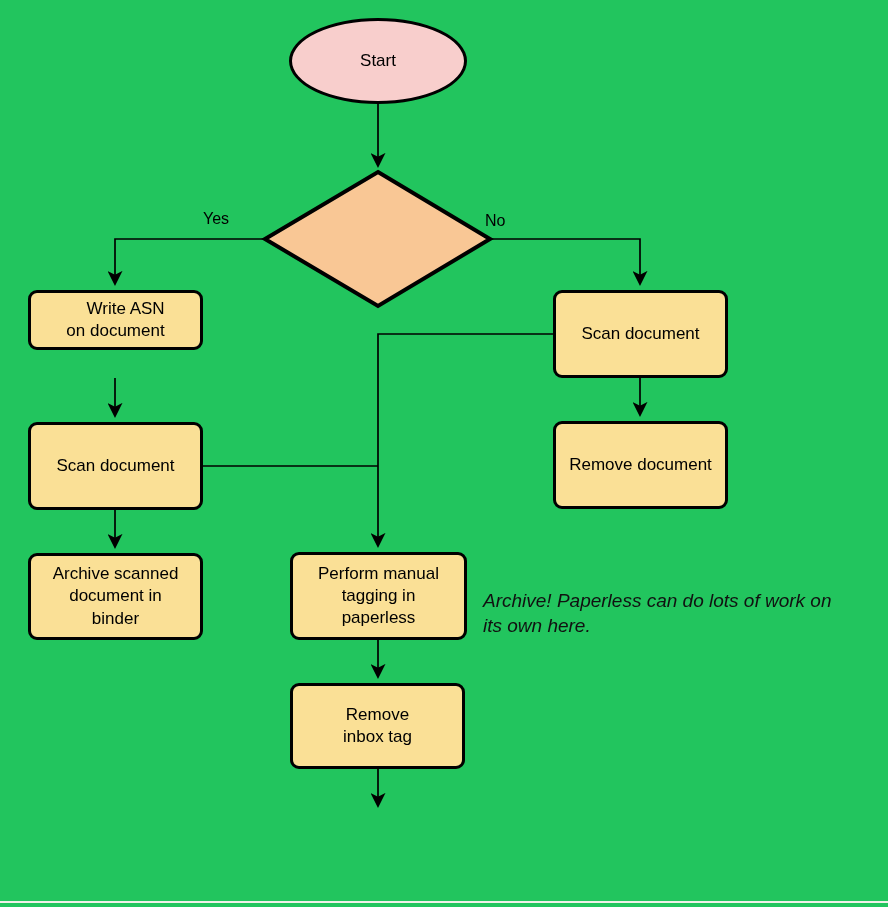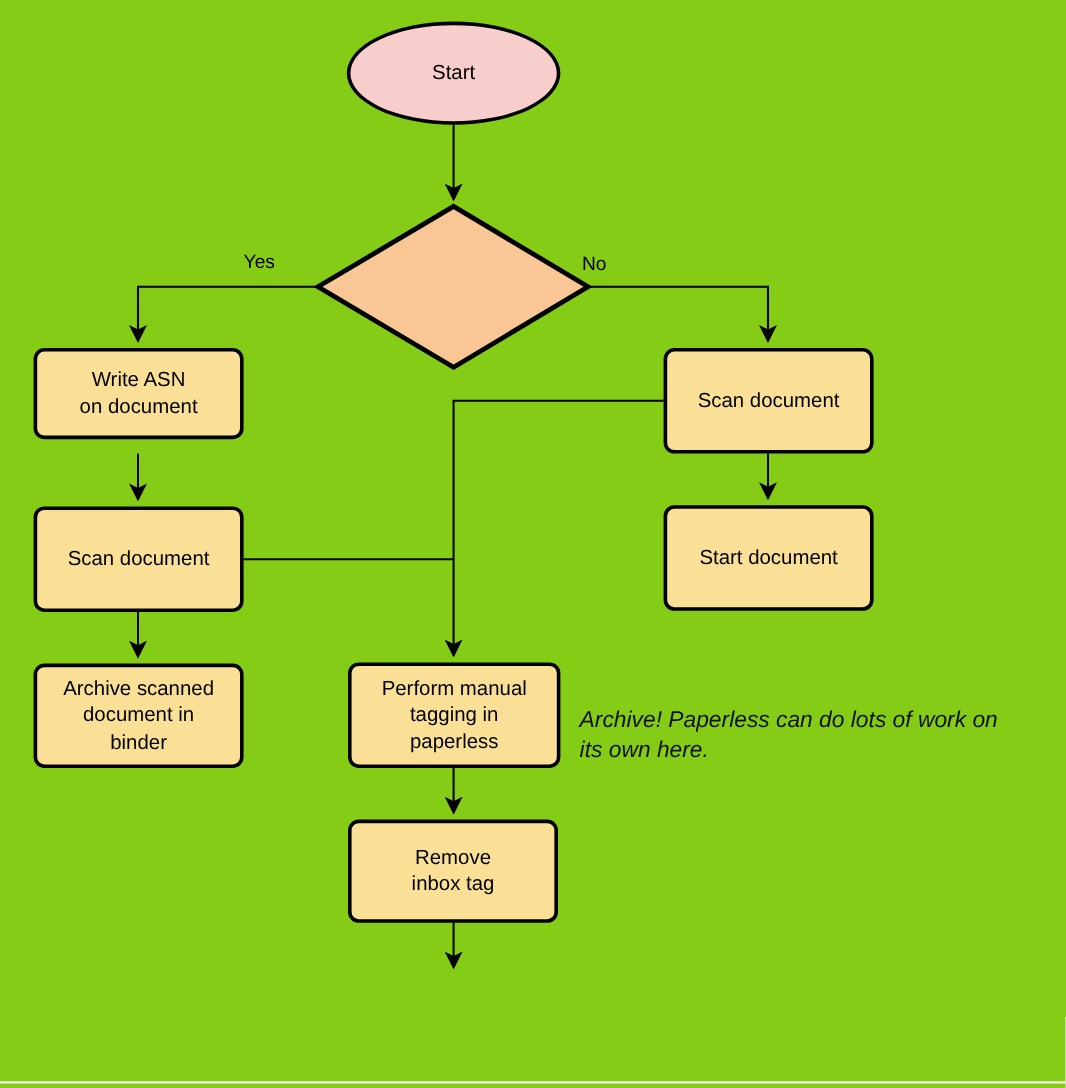--- a/index.html
+++ b/index.html
@@ -5,21 +5,21 @@
   html, body {
     margin: 0;
     padding: 0;
     background: #ffffff;
     font-family: "Liberation Sans", "DejaVu Sans", sans-serif;
   }
   .canvas {
     position: relative;
     width: 888px;
     height: 907px;
-    background: #84cc16;
+    background: #22c55e;
     overflow: hidden;
   }
   svg.connectors {
     position: absolute;
     left: 0; top: 0;
     width: 888px;
     height: 907px;
   }
   .connector {
     fill: none;
@@ -106,41 +106,41 @@
 
   <svg class="diamond-svg" style="left:253px; top:160px;" width="250" height="158">
     <polygon class="decision-shape" points="125,12 237,79 125,146 12,79"></polygon>
   </svg>
 
   <div class="node terminal" style="left:289px; top:18px; width:178px; height:86px;">
     <span>Start</span>
   </div>
 
 
-  <div class="node process" style="left:28px; top:290px; width:175px; height:76px;">
+  <div class="node process" style="left:28px; top:290px; width:175px; height:60px;text-align:right;">
     <span>Write ASN
 on document</span>
   </div>
 
   <div class="node process" style="left:28px; top:422px; width:175px; height:88px;">
     <span>Scan document</span>
   </div>
 
   <div class="node process" style="left:28px; top:553px; width:175px; height:87px;">
     <span>Archive scanned
 document in
 binder</span>
   </div>
 
   <div class="node process" style="left:553px; top:290px; width:175px; height:88px;">
     <span>Scan document</span>
   </div>
 
   <div class="node process" style="left:553px; top:421px; width:175px; height:88px;">
-    <span>Start document</span>
+    <span>Remove document</span>
   </div>
 
   <div class="node process" style="left:290px; top:683px; width:175px; height:86px;">
     <span>Remove
 inbox tag</span>
   </div>
 
   <div class="node process" style="left:290px; top:552px; width:177px; height:88px;">
     <span>Perform manual
 tagging in

